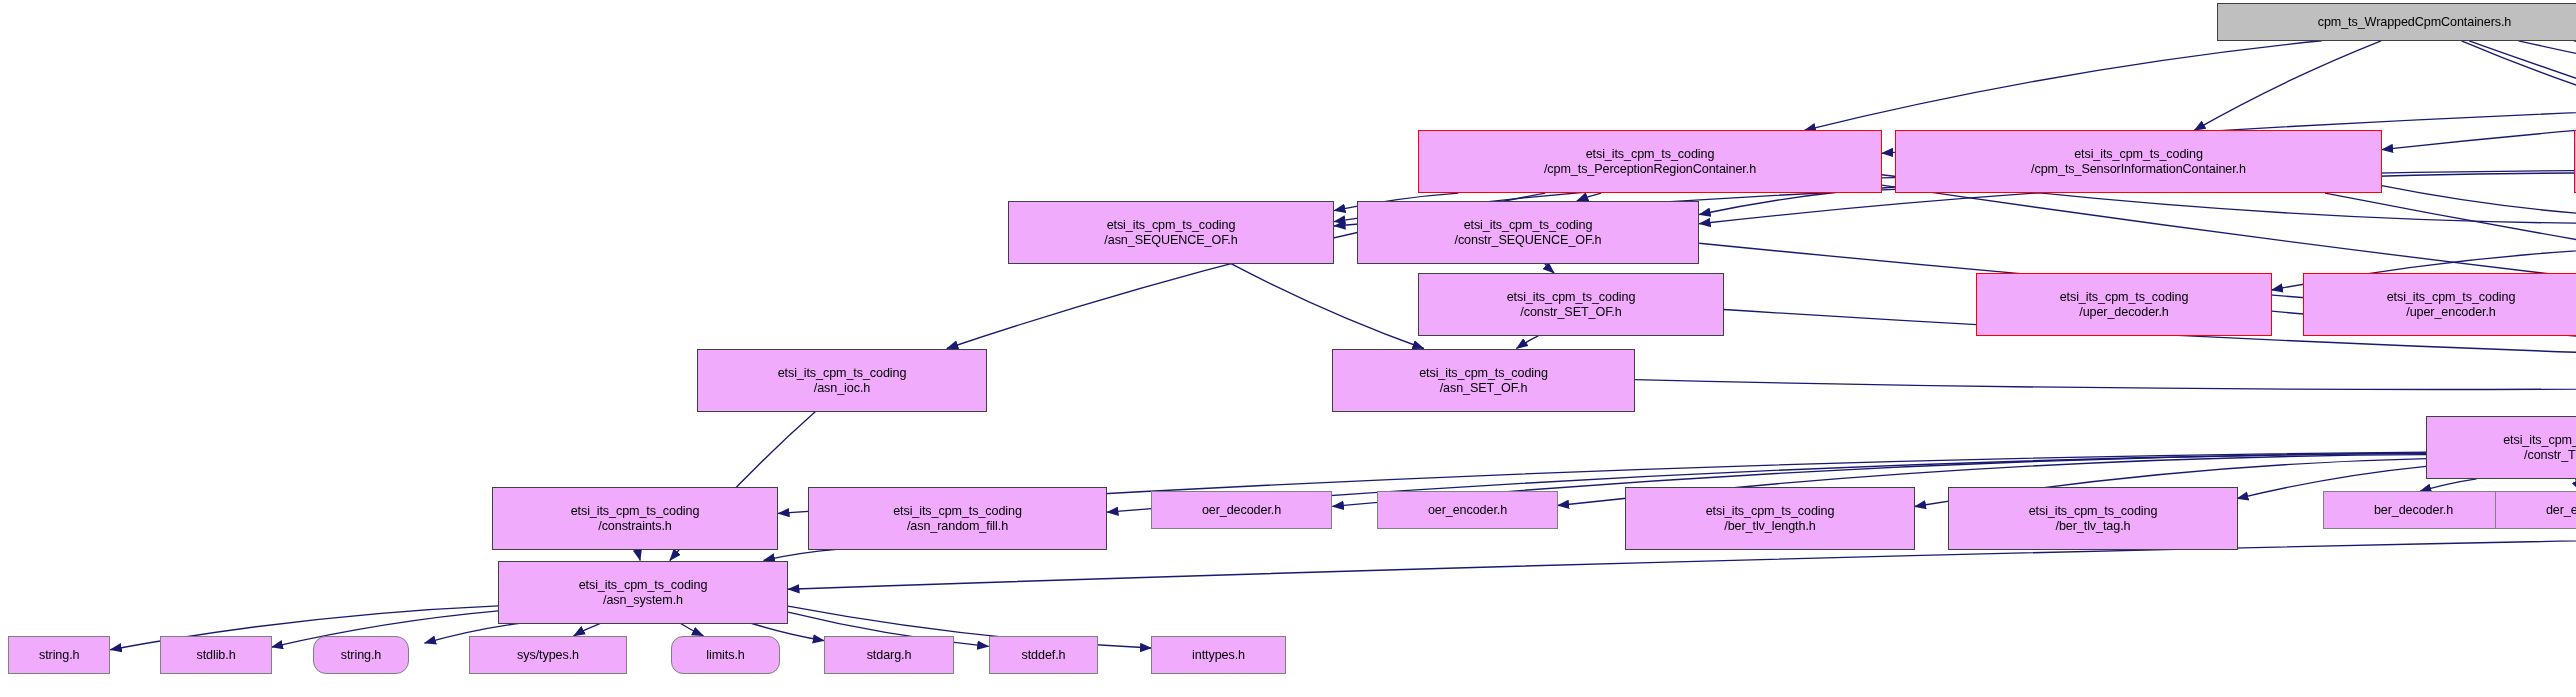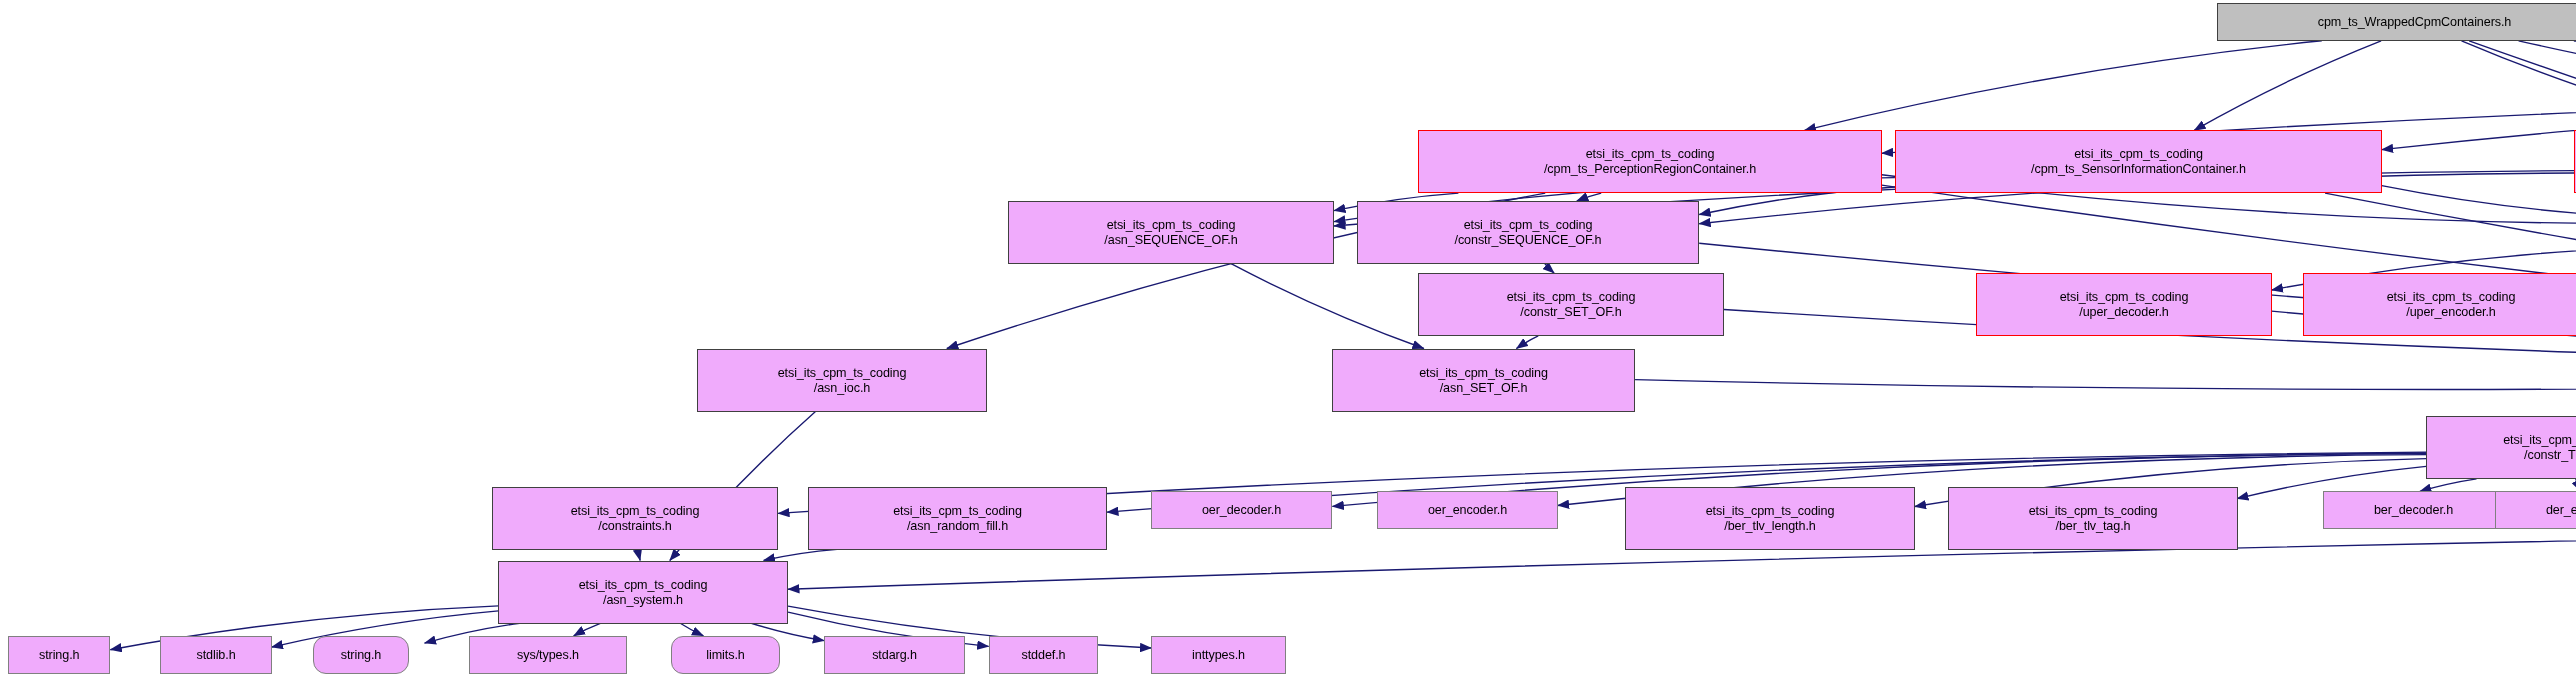--- a/index.html
+++ b/index.html
@@ -174,18 +174,18 @@
 /ber_tlv_tag.h</span></div>
       <div class="node plain" style="left: 2275px; top: 491px; width: 181px; height: 38px; margin-left: 48px;"><span class="node-label">ber_decoder.h</span></div>
       <div class="node plain" style="left: 2495px; top: 491px; width: 181px; height: 38px;"><span class="node-label">der_encoder.h</span></div>
       <div class="node solid" style="left: 498px; top: 561px; width: 290px; height: 63px;"><span class="node-label">etsi_its_cpm_ts_coding
 /asn_system.h</span></div>
       <div class="node plain" style="left: 8.2px; top: 636px; width: 102px; height: 38px;"><span class="node-label">string.h</span></div>
       <div class="node plain" style="left: 160px; top: 636px; width: 112px; height: 38px;"><span class="node-label">stdlib.h</span></div>
       <div class="node plain" style="left: 313px; top: 636px; width: 96px; height: 38px; border-radius: 13px;"><span class="node-label">string.h</span></div>
       <div class="node plain" style="left: 469px; top: 636px; width: 158px; height: 38px;"><span class="node-label">sys/types.h</span></div>
       <div class="node plain" style="left: 671px; top: 636px; width: 109px; height: 38px; border-radius: 12px;"><span class="node-label">limits.h</span></div>
-      <div class="node plain" style="left: 824px; top: 636px; width: 141px; height: 38px;"><span class="node-label">stdarg.h</span></div>
+      <div class="node plain" style="left: 824px; top: 636px; width: 130px; height: 38px;"><span class="node-label">stdarg.h</span></div>
       <div class="node plain" style="left: 989px; top: 636px; width: 109px; height: 38px;"><span class="node-label">stddef.h</span></div>
       <div class="node plain" style="left: 1151px; top: 636px; width: 135px; height: 38px;"><span class="node-label">inttypes.h</span></div>
     </div>
 </div>
 
 
 </body></html>

